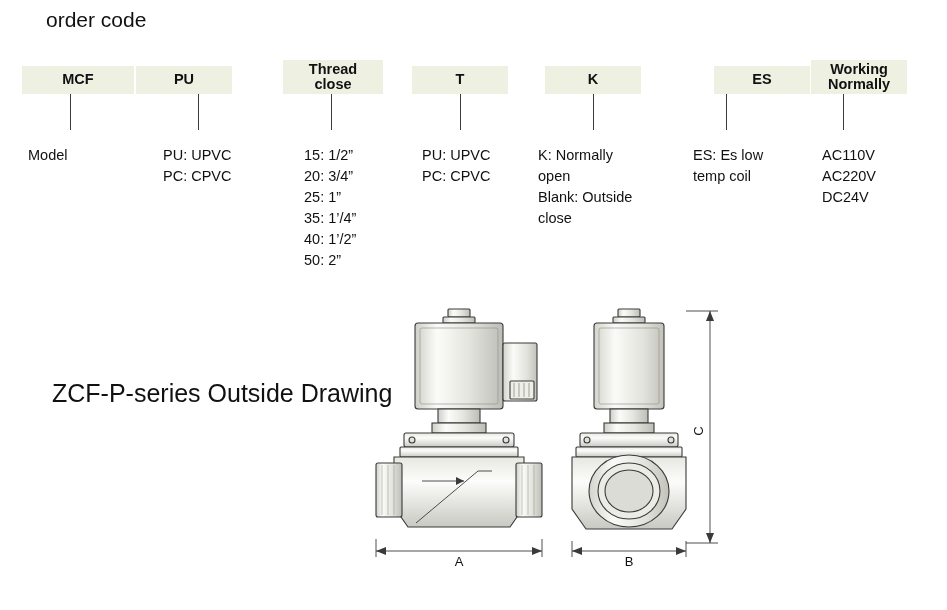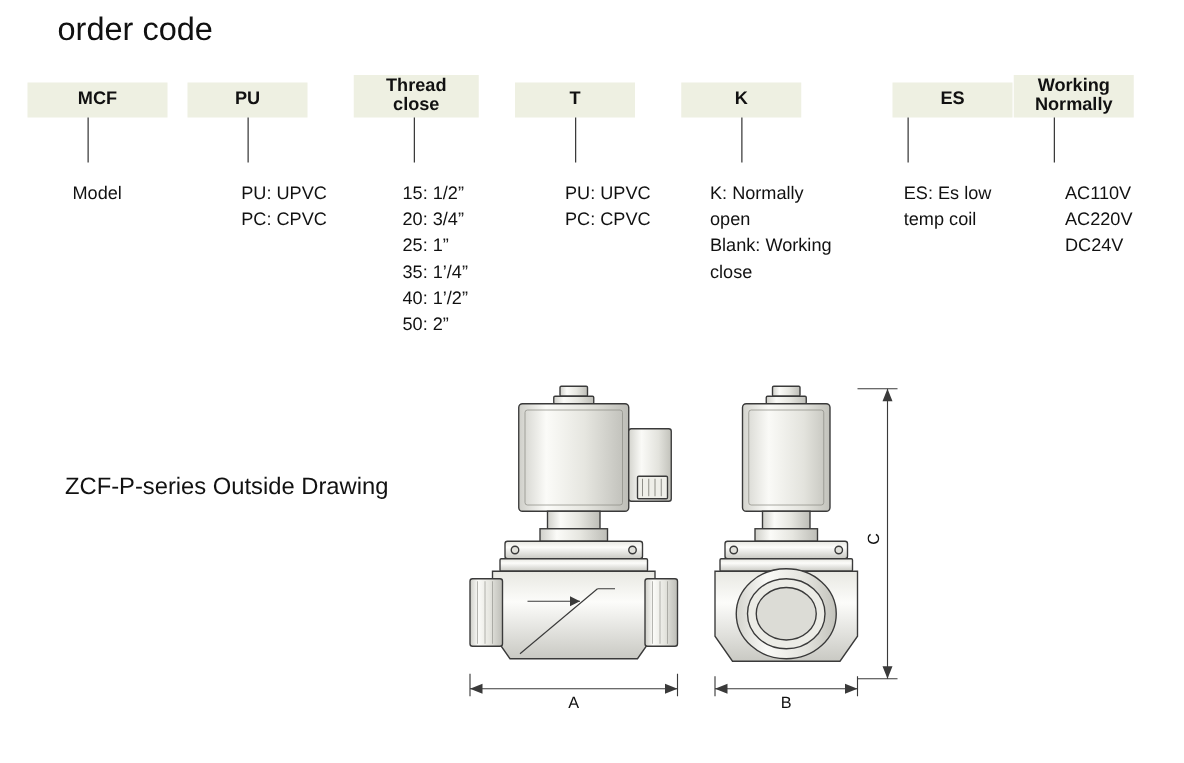--- a/index.html
+++ b/index.html
@@ -7,21 +7,21 @@
     width:947px;height:610px;
     background:#ffffff;
     font-family:"Liberation Sans", sans-serif;
     color:#1a1a1a;
     position:relative;
     overflow:hidden;
   }
   .page-title{
     position:absolute;
     left:46px;top:8px;
-    font-size:26px;
+    font-size:21px;
     color:#111;
   }
   .col-head{
     position:absolute;
     background:#eef0e2;
     height:28px;
     display:flex;
     align-items:center;
     justify-content:center;
     text-align:center;
@@ -40,27 +40,26 @@
     background:#3b3b3b;
     top:90px;
     height:38px;
   }
   .col-body{
     position:absolute;
     font-size:14.5px;
     line-height:21px;
     color:#111;
     white-space:pre-line;
-    margin-left:30px;
   }
   
   .drawing-label{
     position:absolute;
     left:52px;top:379px;
-    font-size:19px;
+    font-size:25px;
     color:#111;
   }
   .drawing-wrap{
     position:absolute;
     left:360px;top:295px;
     width:420px;height:300px;
   }
   svg{display:block;}
 </style>
 </head>
@@ -69,53 +68,53 @@
 <div class="page-title">order code</div>
 
 <div>
 
   <div class="col-head" style="left:22px;top:66px;width:112px;">
     <span>MCF</span>
   </div>
   <div class="stem" style="left:70px;top:94px;height:36px;"></div>
   <div class="col-body" style="left:28px;top:145px;width:120px;">Model</div>
 
-  <div class="col-head" style="left:150px;top:66px;width:96px;">
+  <div class="col-head" style="left:136px;top:66px;width:96px;">
     <span>PU</span>
   </div>
   <div class="stem" style="left:198px;top:94px;height:36px;"></div>
   <div class="col-body" style="left:163px;top:145px;width:130px;">PU: UPVC
 PC: CPVC</div>
 
   <div class="col-head two-line" style="left:283px;top:60px;width:100px;flex-direction:column;">
     <span>Thread</span>
     <span>close</span>
   </div>
   <div class="stem" style="left:331px;top:94px;height:36px;"></div>
-  <div class="col-body" style="left:292px;top:145px;width:130px;">15: 1/2”
+  <div class="col-body" style="left:304px;top:145px;width:130px;">15: 1/2”
 20: 3/4”
 25: 1”
 35: 1’/4”
 40: 1’/2”
 50: 2”</div>
 
   <div class="col-head" style="left:412px;top:66px;width:96px;">
     <span>T</span>
   </div>
   <div class="stem" style="left:460px;top:94px;height:36px;"></div>
   <div class="col-body" style="left:422px;top:145px;width:130px;">PU: UPVC
 PC: CPVC</div>
 
   <div class="col-head" style="left:545px;top:66px;width:96px;">
     <span>K</span>
   </div>
   <div class="stem" style="left:593px;top:94px;height:36px;"></div>
   <div class="col-body" style="left:538px;top:145px;width:150px;">K: Normally
 open
-Blank: Working
+Blank: Outside
 close</div>
 
   <div class="col-head" style="left:678px;top:66px;width:96px;margin-left:36px;">
     <span>ES</span>
   </div>
   <div class="stem" style="left:726px;top:94px;height:36px;"></div>
   <div class="col-body" style="left:693px;top:145px;width:140px;">ES: Es low
 temp coil</div>
 
   <div class="col-head two-line" style="left:811px;top:60px;width:96px;flex-direction:column;">

